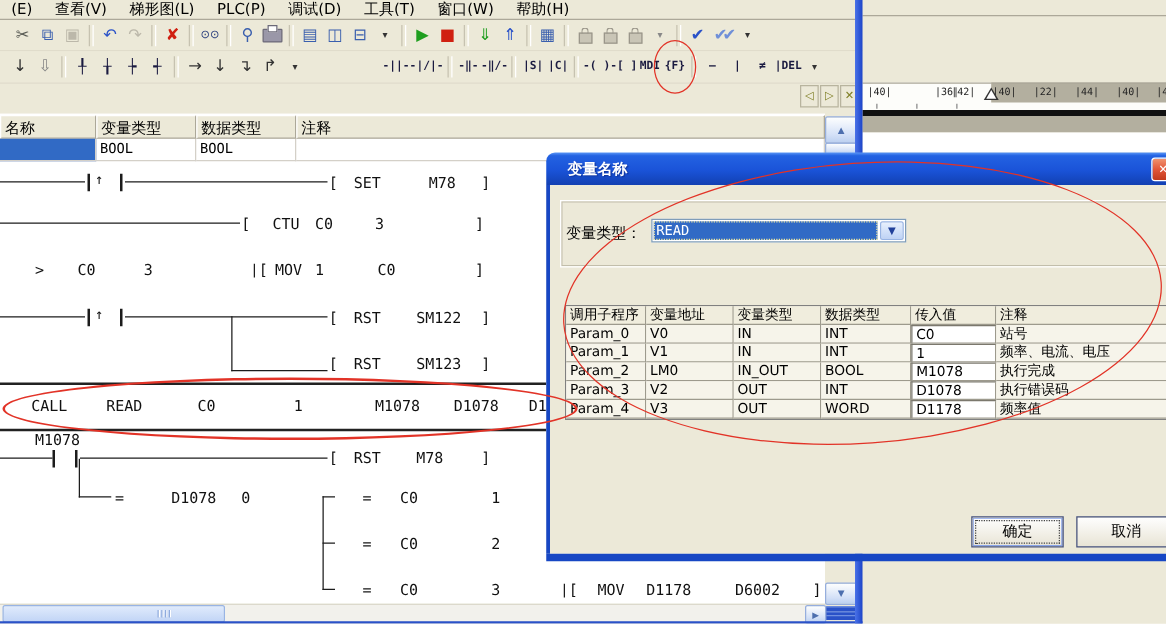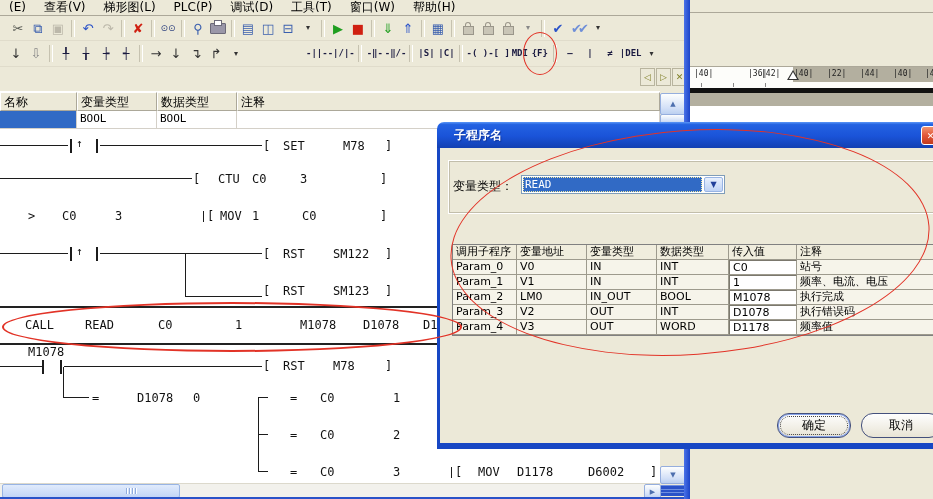--- a/index.html
+++ b/index.html
@@ -89,21 +89,21 @@
   .combo-btn{width:17px;margin:1px;background:linear-gradient(180deg,#e8f0fd,#bfd3f5);border:1px solid #98b4e4;border-radius:2px;
              display:flex;align-items:center;justify-content:center;color:#21409a;font-size:8px;}
   .ptable{position:absolute;left:15px;top:96px;width:494px;border:1px solid #808080;background:#f6f4ea;}
   .prow{display:flex;height:15px;}
   .pcell{border-right:1px solid #9d9a8d;border-bottom:1px solid #9d9a8d;box-sizing:border-box;padding:0 3px;height:15px;line-height:14px;
          font-size:11px;overflow:hidden;white-space:nowrap;background:#f6f4ea;}
   .pcell.head{background:#f0eddd;}
   .pcell.val{background:#fff;border:1px inset #cfcab8;border-right:1px solid #9d9a8d;border-bottom:1px solid #9d9a8d;}
   .c0{width:64px;} .c1{width:70px;} .c2{width:70px;} .c3{width:72px;} .c4{width:68px;} .c5{flex:1;}
   .d-btn{position:absolute;width:72px;height:23px;background:linear-gradient(180deg,#fefefe,#e8e4d5);
-         border:1px solid #44507c;border-radius:12px;font-size:12px;display:flex;align-items:center;justify-content:center;}
+         border:1px solid #44507c;border-radius:0;font-size:12px;display:flex;align-items:center;justify-content:center;}
   .d-btn.default{box-shadow:inset 0 0 0 1px #87a3e8;outline:1px dotted #444;outline-offset:-4px;}
   
   .red-ellipse{position:absolute;border:2px solid #e23327;border-radius:50%;z-index:30;pointer-events:none;background:transparent;}
   .thin{border-width:1px;}
 </style>
 </head>
 <body>
 
 <div class="screen">
 
@@ -451,21 +451,21 @@
       <i class="ruler-tick" style="left:75px;top:1px"></i>
   </div>
   <div class="abs ruler-marker"></div>
   <div class="abs black-band"></div>
   <div class="abs gray-band"></div>
   <div class="abs white-band"></div>
   <div class="abs blue-strip"></div>
 
   <div class="abs dialog">
     <div class="d-title">
-      <span class="d-title-text">子程序名</span>
+      <span class="d-title-text">变量名称</span>
       <span class="d-close">✕</span>
     </div>
     <div class="d-body">
       <div class="d-group"></div>
       <span class="d-label">变量类型：</span>
       <div class="combo">
         <span class="combo-sel">READ</span>
         <span class="combo-btn">▼</span>
       </div>
       <div class="ptable" id="param-table">

